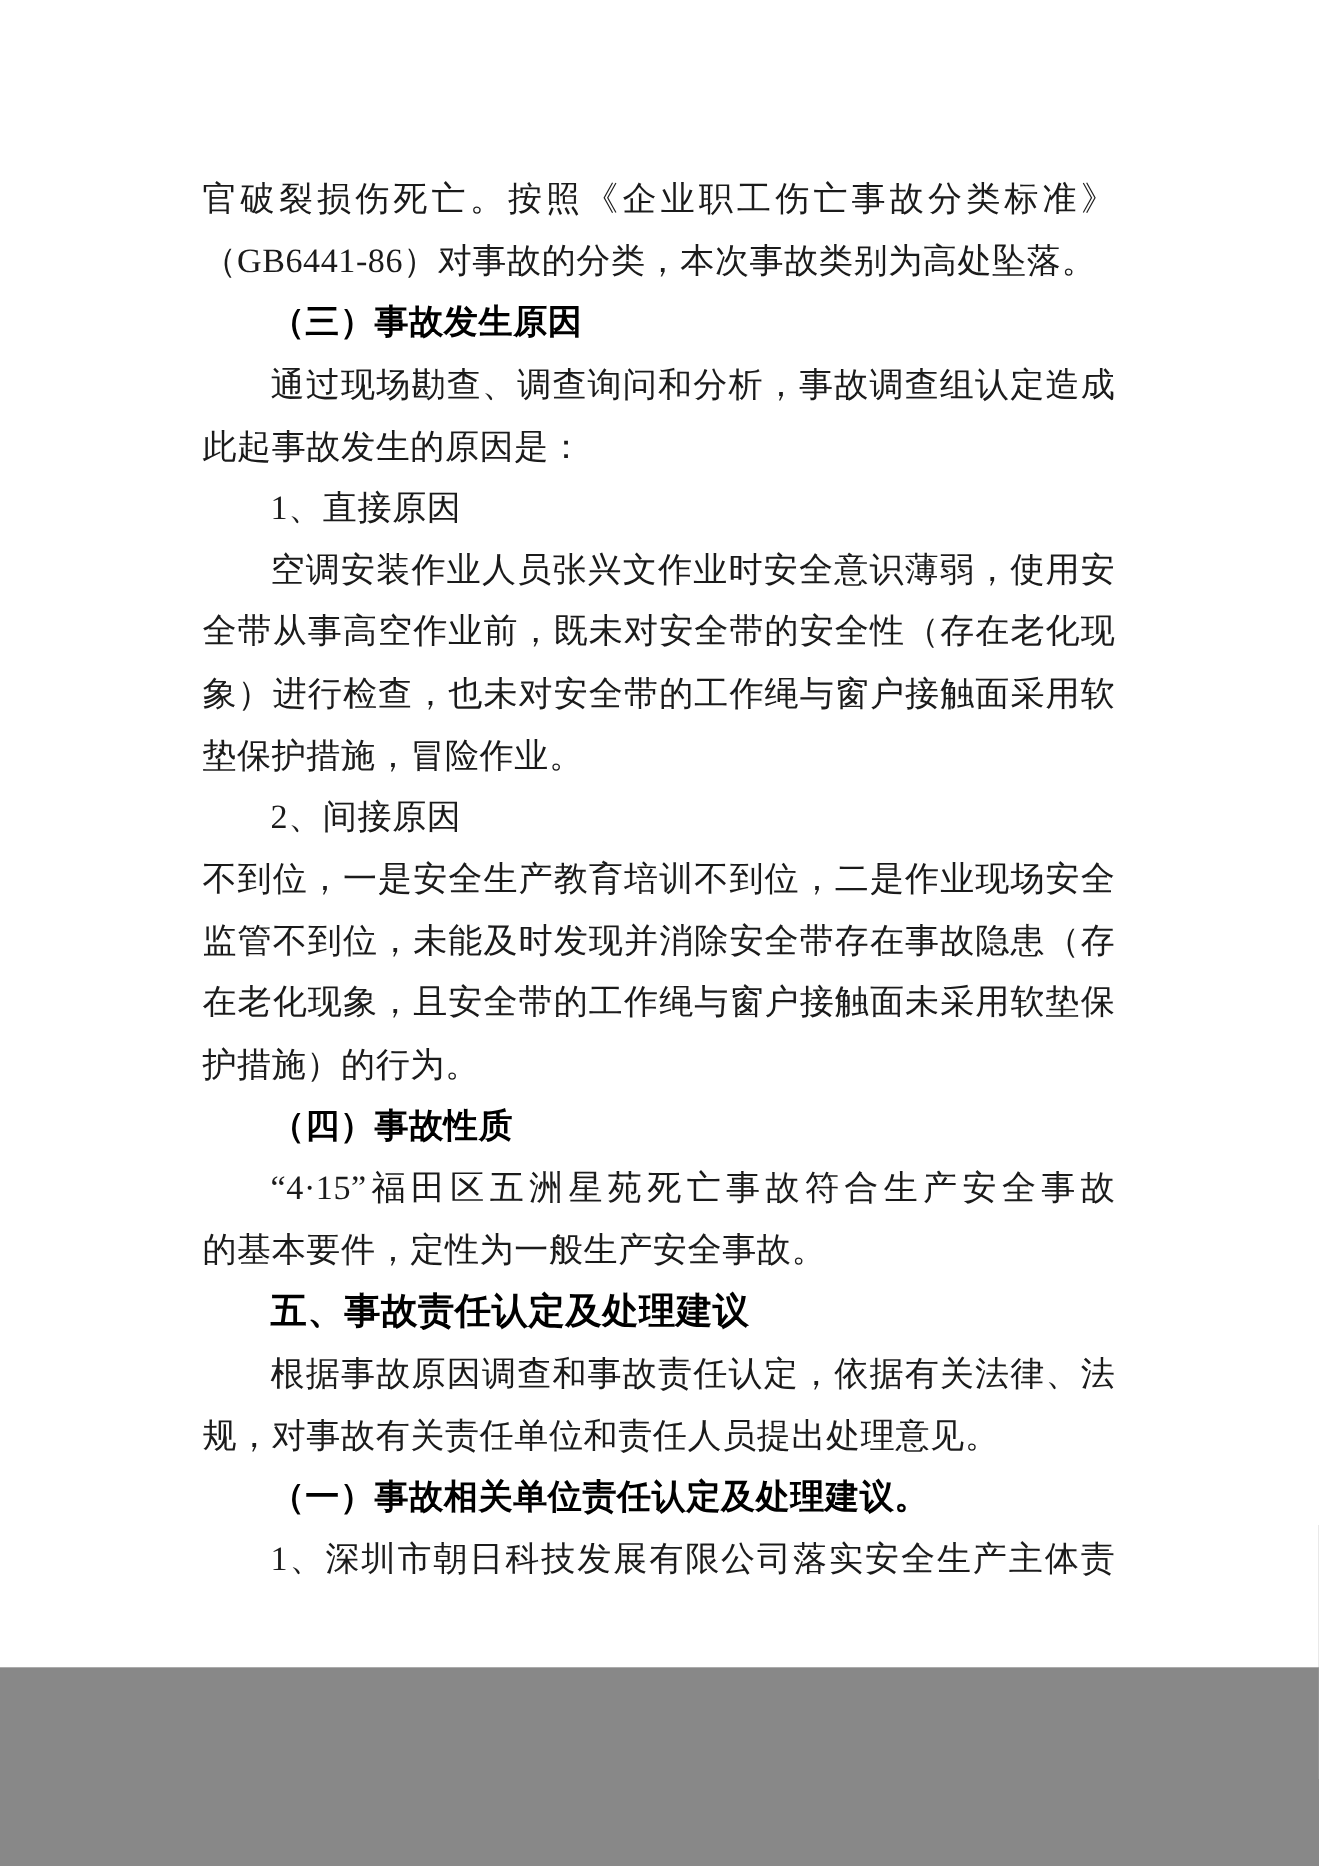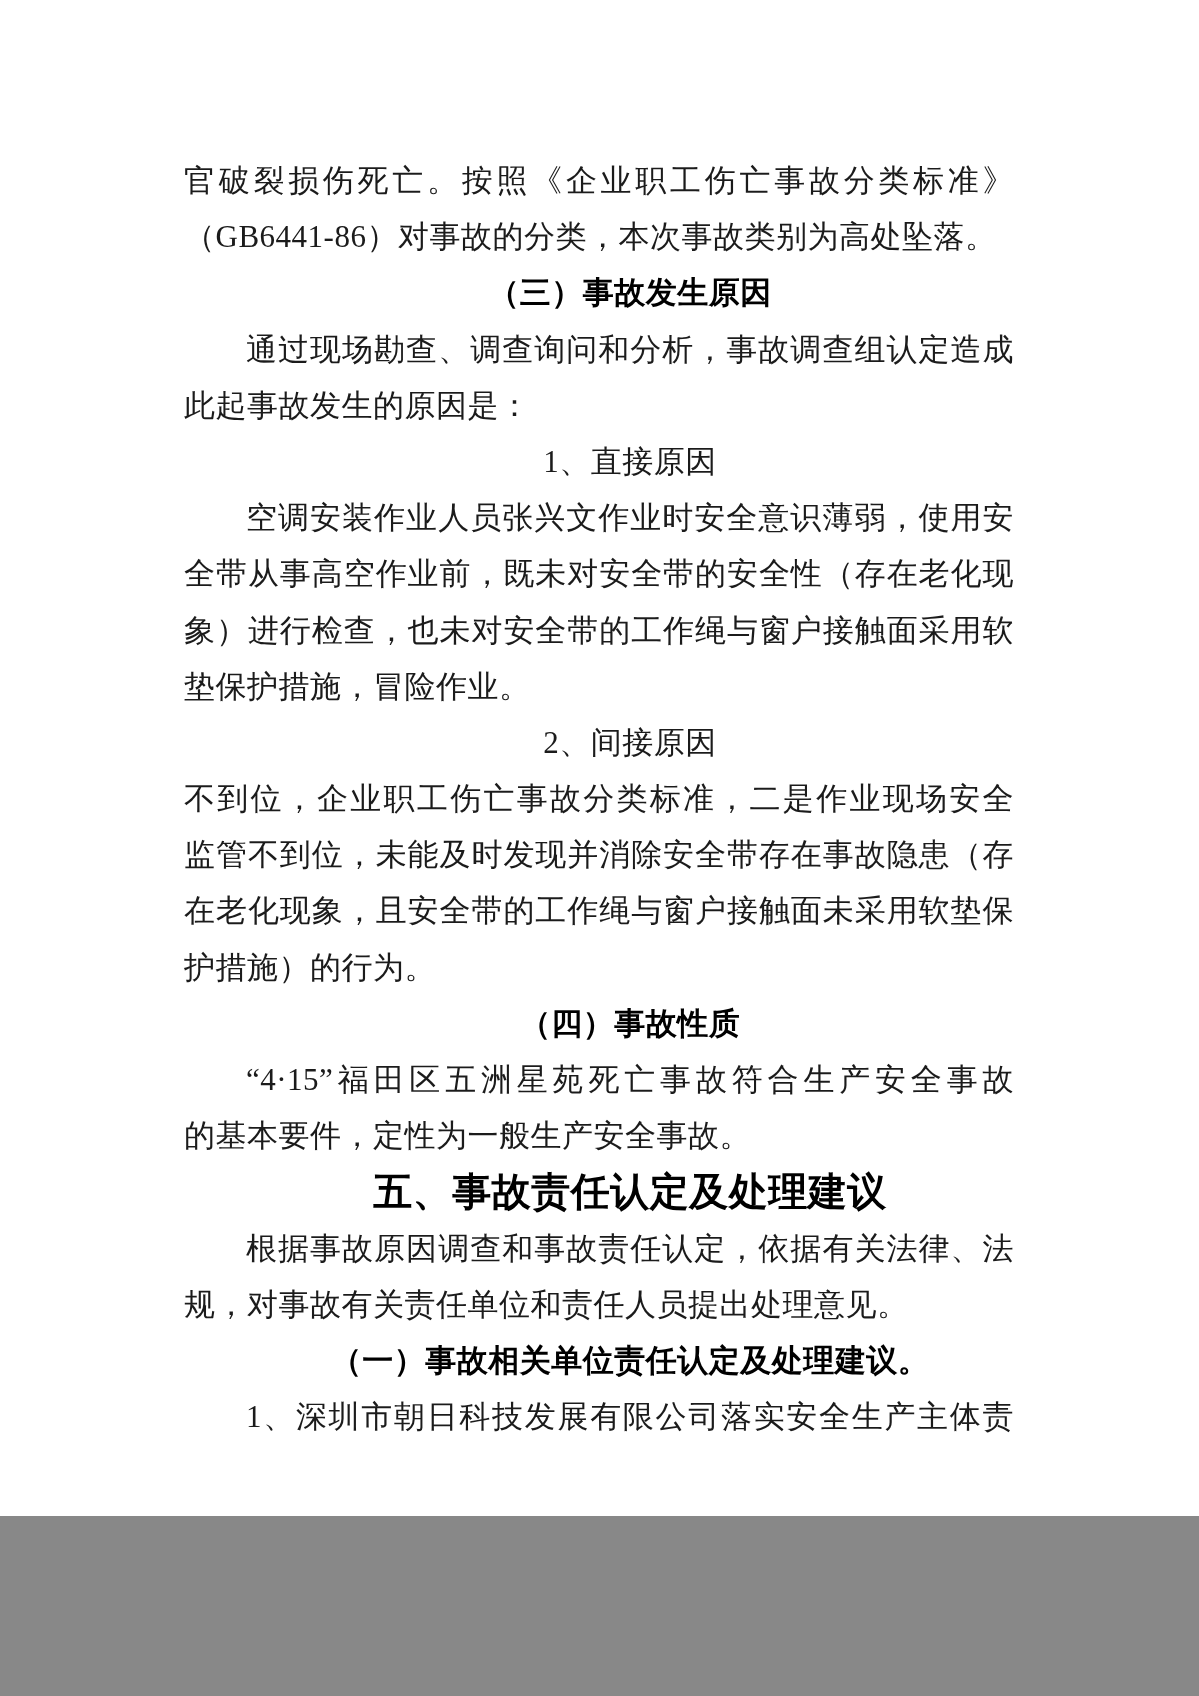--- a/index.html
+++ b/index.html
@@ -31,30 +31,29 @@
     white-space: nowrap;
     text-align: left;
   }
   .line.full {
     white-space: normal;
     text-align: justify;
     text-align-last: justify;
   }
   .line.indent {
     padding-left: 62px;
-    text-align: center;
   }
   .line.bold-sub {
     font-weight: bold;
     color: #000000;
   }
   .line.hei {
     font-family: "Liberation Sans", "DejaVu Sans", sans-serif;
     font-weight: 900;
-    font-size: 39px;
+    font-size: 33px;
     color: #000000;
   }
   .page-number {
     position: absolute;
     top: 1540px;
     left: 0;
     width: 100%;
     text-align: right;
     font-family: "Liberation Sans", "DejaVu Sans", sans-serif;
     font-size: 14px;
@@ -71,21 +70,21 @@
     <div class="line">（GB6441-86）对事故的分类，本次事故类别为高处坠落。</div>
     <div class="line indent bold-sub">（三）事故发生原因</div>
     <div class="line indent full">通过现场勘查、调查询问和分析，事故调查组认定造成</div>
     <div class="line">此起事故发生的原因是：</div>
     <div class="line indent">1、直接原因</div>
     <div class="line indent full">空调安装作业人员张兴文作业时安全意识薄弱，使用安</div>
     <div class="line full">全带从事高空作业前，既未对安全带的安全性（存在老化现</div>
     <div class="line full">象）进行检查，也未对安全带的工作绳与窗户接触面采用软</div>
     <div class="line">垫保护措施，冒险作业。</div>
     <div class="line indent">2、间接原因</div>
-    <div class="line full">不到位，企业职工伤亡事故分类标准，二是作业现场安全</div>
+    <div class="line full">不到位，一是安全生产教育培训不到位，二是作业现场安全</div>
     <div class="line full">监管不到位，未能及时发现并消除安全带存在事故隐患（存</div>
     <div class="line full">在老化现象，且安全带的工作绳与窗户接触面未采用软垫保</div>
     <div class="line">护措施）的行为。</div>
     <div class="line indent bold-sub">（四）事故性质</div>
     <div class="line indent full">“4·15”福田区五洲星苑死亡事故符合生产安全事故</div>
     <div class="line">的基本要件，定性为一般生产安全事故。</div>
     <div class="line indent hei">五、事故责任认定及处理建议</div>
     <div class="line indent full">根据事故原因调查和事故责任认定，依据有关法律、法</div>
     <div class="line">规，对事故有关责任单位和责任人员提出处理意见。</div>
     <div class="line indent bold-sub">（一）事故相关单位责任认定及处理建议。</div>

